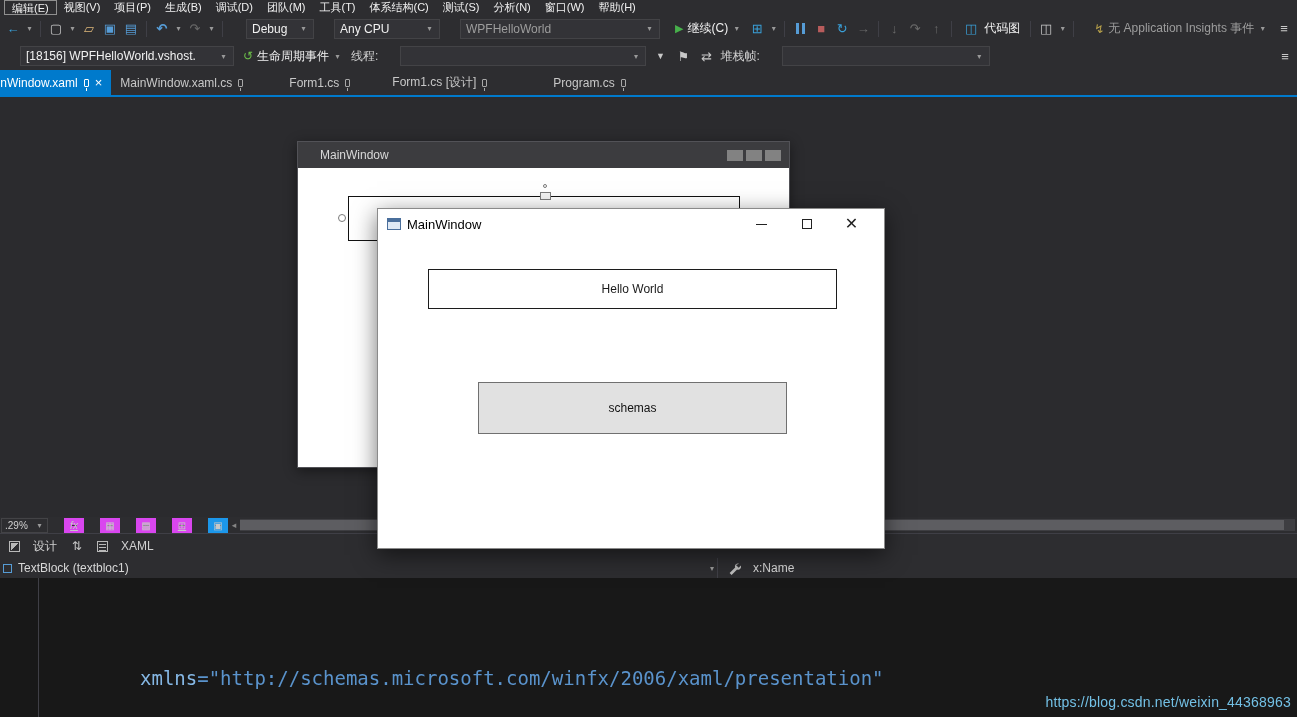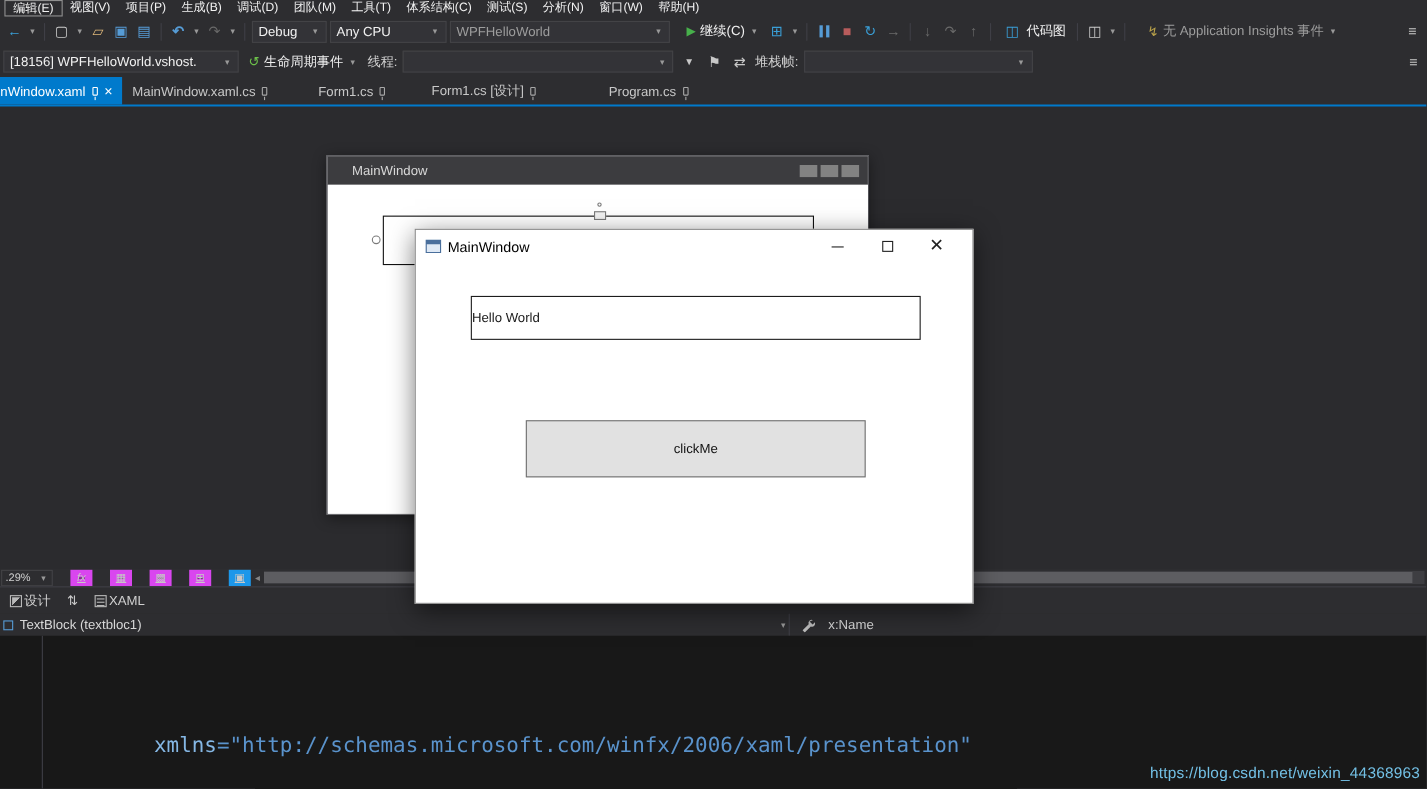--- a/index.html
+++ b/index.html
@@ -19,21 +19,21 @@
   .code { position:absolute; left:0; top:578px; width:100%; height:139px; background:#181818; font-family:"DejaVu Sans Mono", monospace; font-size:19px; line-height:28px; padding:2px 0 0 140px; white-space:pre; z-index:2; }
 
   
   .menu-item { padding:0 7px; height:15px; line-height:14px; color:#f1f1f1; cursor:default; }
   .menu-item.focused { border:1px solid #8f8f8f; }
 
   
   .tb-icon { width:18px; height:18px; display:inline-flex; align-items:center; justify-content:center; font-size:13px; flex:none; }
   .caret { font-size:8px; color:#999; width:9px; display:inline-flex; justify-content:center; flex:none; }
   .sep { width:1px; height:16px; background:#3f3f46; margin:0 3px; flex:none; }
-  .combo { height:20px; background:#333337; border:1px solid #434346; display:inline-flex; align-items:center; justify-content:space-between; padding:0 5px; font-size:12px; color:#f1f1f1; flex:none; overflow:hidden; }
+  .combo { height:20px; background:#333337; border:1px solid #434346; display:inline-flex; align-items:center; justify-content:space-between; padding:0 5px; font-size:12px; color:#f1f1f1; flex:none; overflow:hidden;margin-left:17px; }
   .combo .caret { margin-left:5px; }
   .tb-group { display:inline-flex; align-items:center; gap:4px; padding:0 4px; font-size:12px; color:#f1f1f1; flex:none; }
   .pause-bars { display:inline-block; width:9px; height:11px; border-left:3px solid #569cd6; border-right:3px solid #569cd6; }
   .lbl { font-size:12px; color:#d0d0d0; flex:none; }
   .dim { color:#9d9d9d; }
 
   
   .tab { height:25px; display:flex; align-items:center; gap:6px; padding:0 9px; font-size:12px; color:#c8c8c8; cursor:default; flex:none; }
   .tab.active { background:#007acc; color:#fff; margin-left:-18px; }
   .pin { display:inline-block; width:5px; height:8px; border:1px solid #a8a8a8; border-radius:1px; position:relative; }
@@ -54,32 +54,32 @@
 
   
   .app-window { position:absolute; left:377px; top:208px; width:508px; height:341px; background:#fff; border:1px solid #8a8a8a; box-shadow:0 6px 22px rgba(0,0,0,.55); z-index:5; color:#000; }
   .app-titlebar { position:relative; height:30px; display:flex; align-items:center; padding-left:9px; font-size:13px; color:#000; }
   .app-icon { width:14px; height:12px; border:1px solid #4a6f9c; border-top:4px solid #4a6f9c; margin-right:6px; display:inline-block; background:#dfe9f5; }
   .app-buttons { position:absolute; right:10px; top:0; height:30px; display:flex; }
   .app-btn { width:45px; height:30px; display:flex; align-items:center; justify-content:center; color:#222; }
   .glyph-min { display:inline-block; width:11px; border-bottom:1px solid #222; }
   .glyph-max { display:inline-block; width:10px; height:10px; border:1px solid #222; }
   .glyph-close { font-size:16px; line-height:1; }
-  .hello-border { position:absolute; left:50px; top:60px; width:409px; height:40px; border:1px solid #1c1c1c; display:flex; align-items:center; justify-content:flex-start; font-size:12px; color:#1a1a1a; }
+  .hello-border { position:absolute; left:50px; top:60px; width:409px; height:40px; border:1px solid #1c1c1c; display:flex; align-items:center; justify-content:center; font-size:12px; color:#1a1a1a; }
   .click-btn { position:absolute; left:100px; top:173px; width:309px; height:52px; background:#e1e1e1; border:1px solid #707070; display:flex; align-items:center; justify-content:center; font-size:12px; color:#111; }
 
   
   .zoom-combo { width:47px; height:15px; background:#2d2d30; border:1px solid #434346; font-size:10px; display:flex; align-items:center; justify-content:space-between; padding:0 3px; color:#d0d0d0; flex:none; }
   .dt-btn { width:20px; height:15px; border:7px solid #d946ef; background:#333337; color:#c8c8c8; font-size:10px; display:inline-flex; align-items:center; justify-content:center; margin-left:16px; flex:none;text-decoration:underline; }
   .dt-btn.active { border-color:#1c97ea; background:#3e3e42; }
   .hs-arrow { width:12px; font-size:9px; color:#848484; text-align:center; flex:none; }
   .hs-track { flex:1; height:12px; background:#3e3e42; position:relative; margin-right:2px; }
   .hs-thumb { position:absolute; left:0; top:1px; height:10px; width:99%; background:#5d5d61; }
 
-  .switch-tab { display:flex; align-items:center; gap:2px; padding:0 9px; height:24px; }
+  .switch-tab { display:flex; align-items:center; gap:13px; padding:0 9px; height:24px; }
   .swap-btn { padding:0 6px; color:#c8c8c8; }
   .si { width:11px; height:11px; border:1px solid #b9b9b9; display:inline-block; position:relative; }
   .si.design::after { content:""; position:absolute; inset:1px; background:linear-gradient(135deg,#b9b9b9 50%,transparent 50%); }
   .si.xaml::after { content:""; position:absolute; left:1px; right:1px; top:2px; height:1px; background:#b9b9b9; box-shadow:0 3px 0 #b9b9b9, 0 6px 0 #b9b9b9; }
 
   .bc-left { width:718px; height:20px; display:flex; align-items:center; gap:6px; padding:0 3px; border-right:1px solid #3f3f46; }
   .bc-right { display:flex; align-items:center; gap:12px; padding:0 10px; }
   .el-icon { width:9px; height:9px; border:1px solid #569cd6; display:inline-block; background:#2d2d30; }
   .bc-caret { margin-left:auto; font-size:8px; color:#999; }
 
@@ -254,21 +254,21 @@
           </span>
         <span class="app-btn">
             <span class="glyph-close">✕</span>
           </span>
       </span>
     </div>
     <div class="hello-border">
       <span>Hello World</span>
     </div>
     <div class="click-btn">
-      <span>clickMe</span>
+      <span>schemas</span>
     </div>
   </div>
 
   <div class="hscroll-row">
     <div class="zoom-combo">
       <span>.29%</span>
       <span class="caret">▾</span>
     </div>
     <span class="dt-btn" style="font-style:italic;">fx</span>
     <span class="dt-btn">▦</span>

